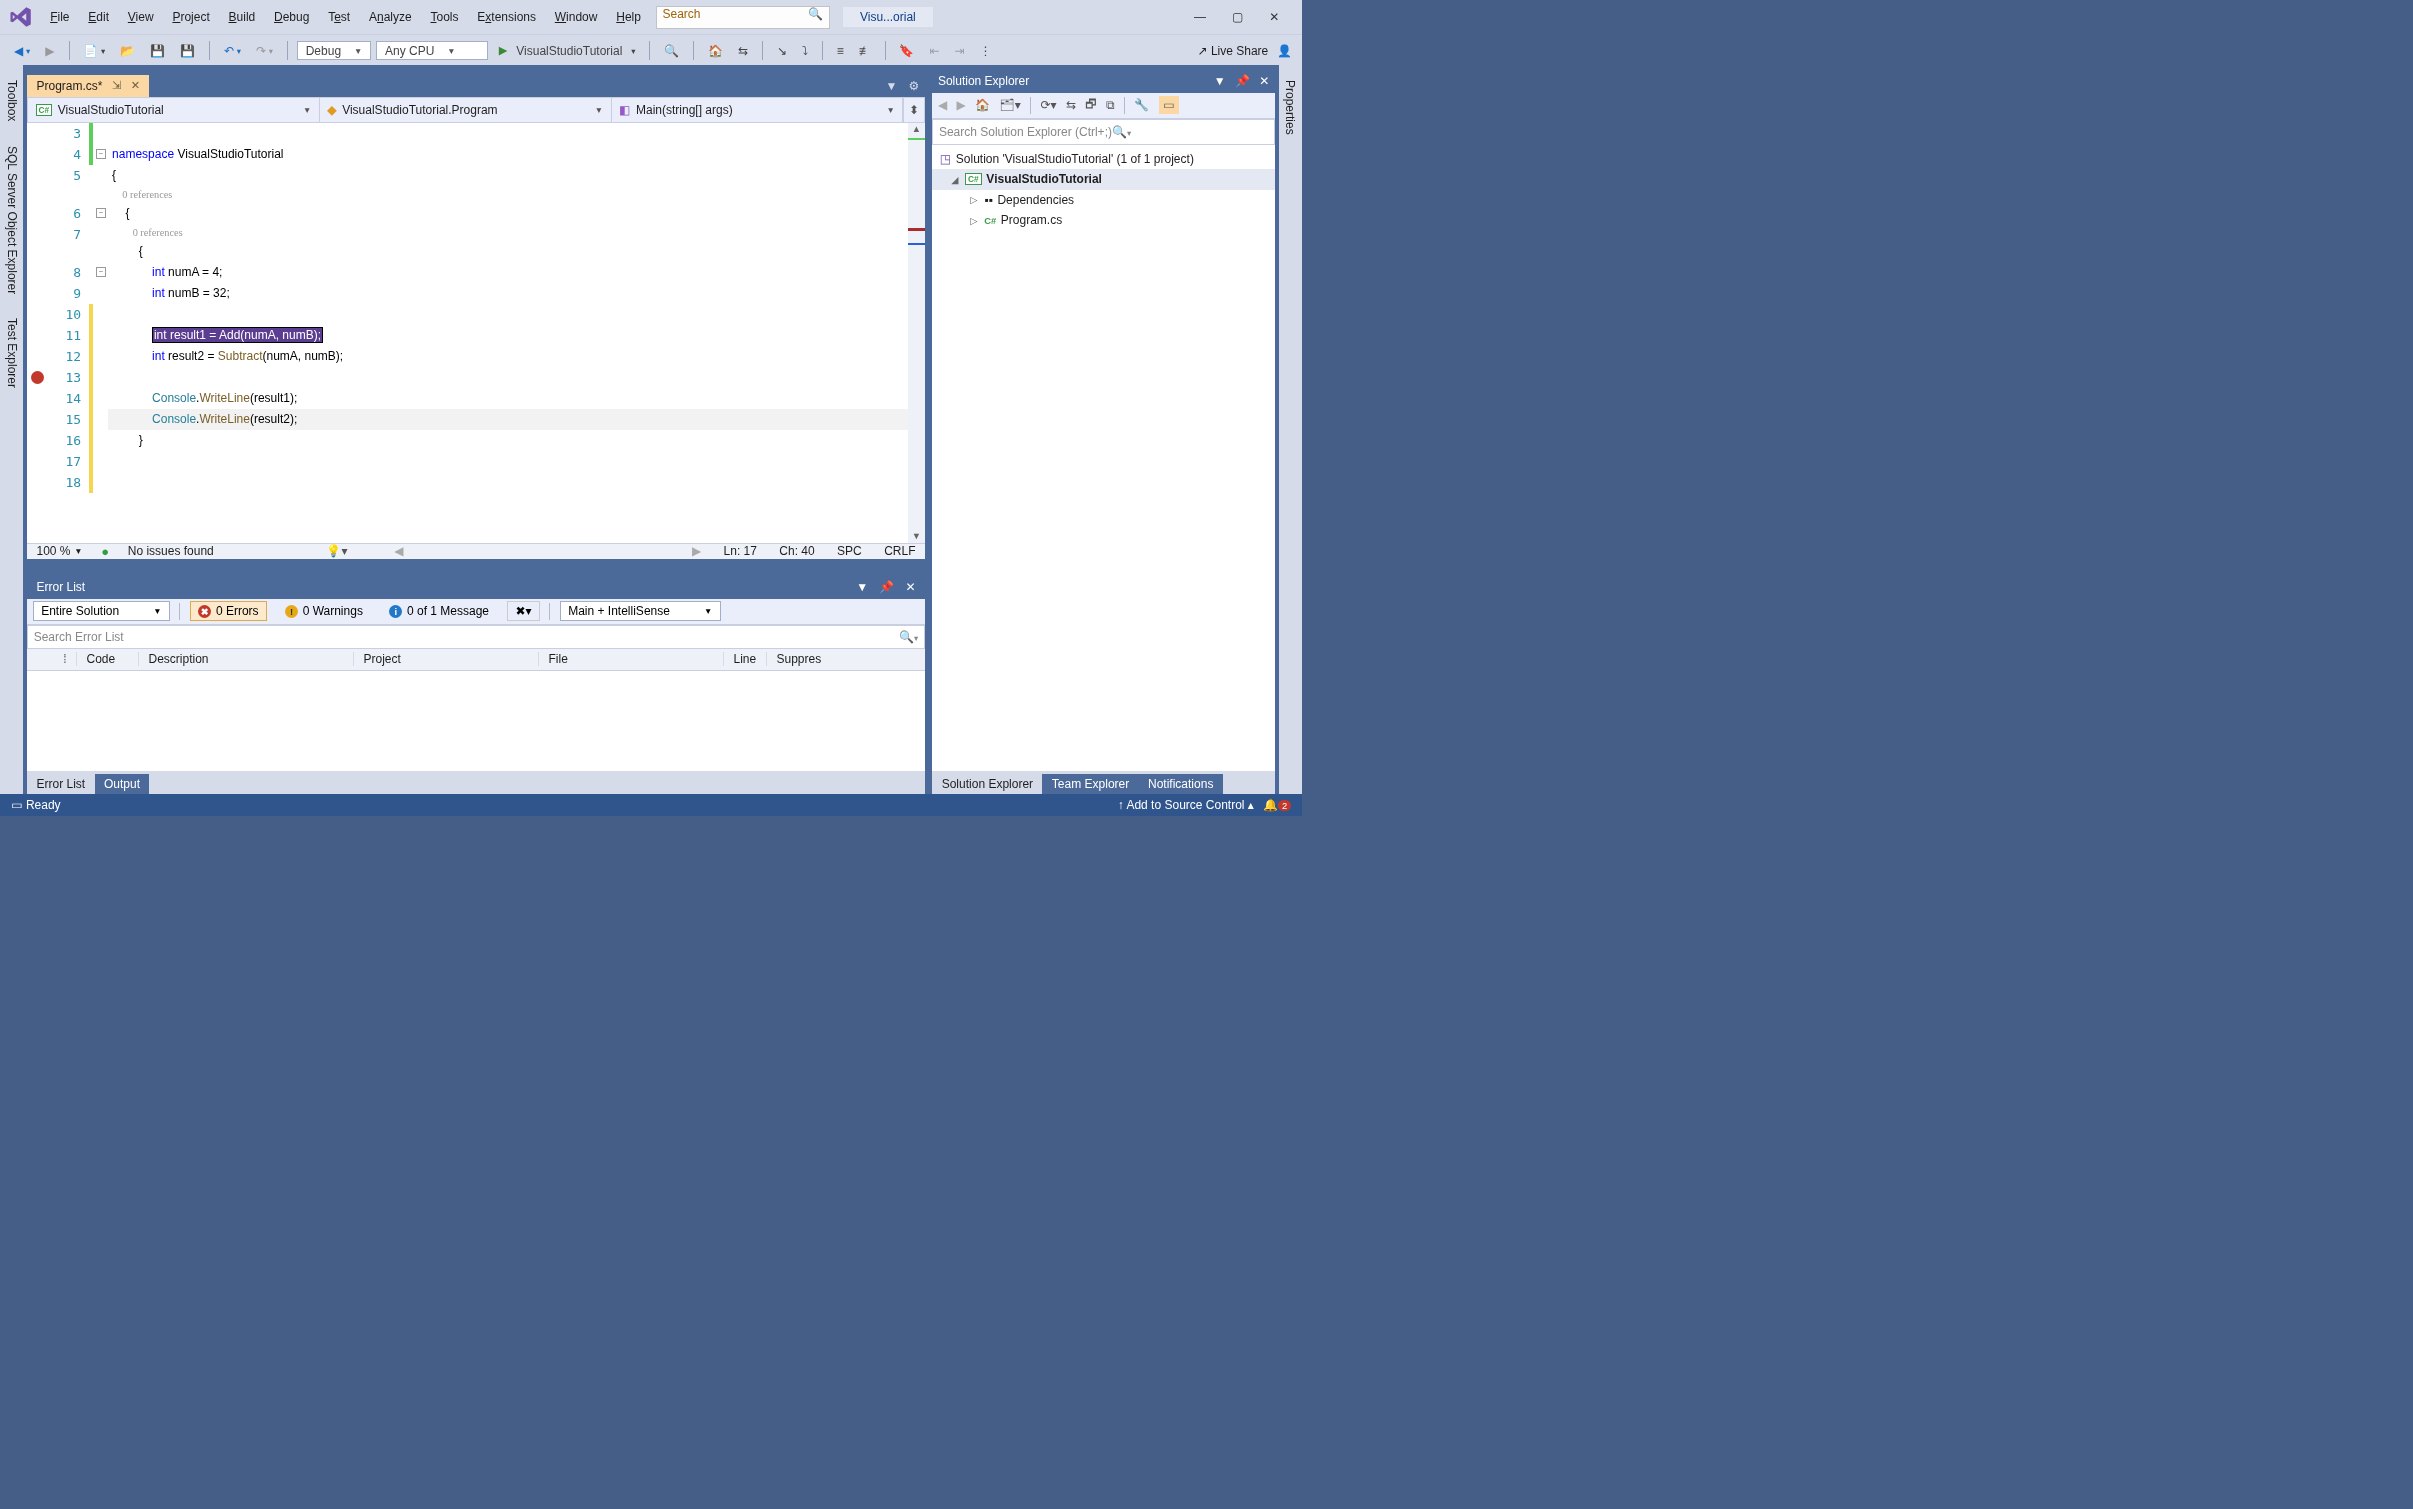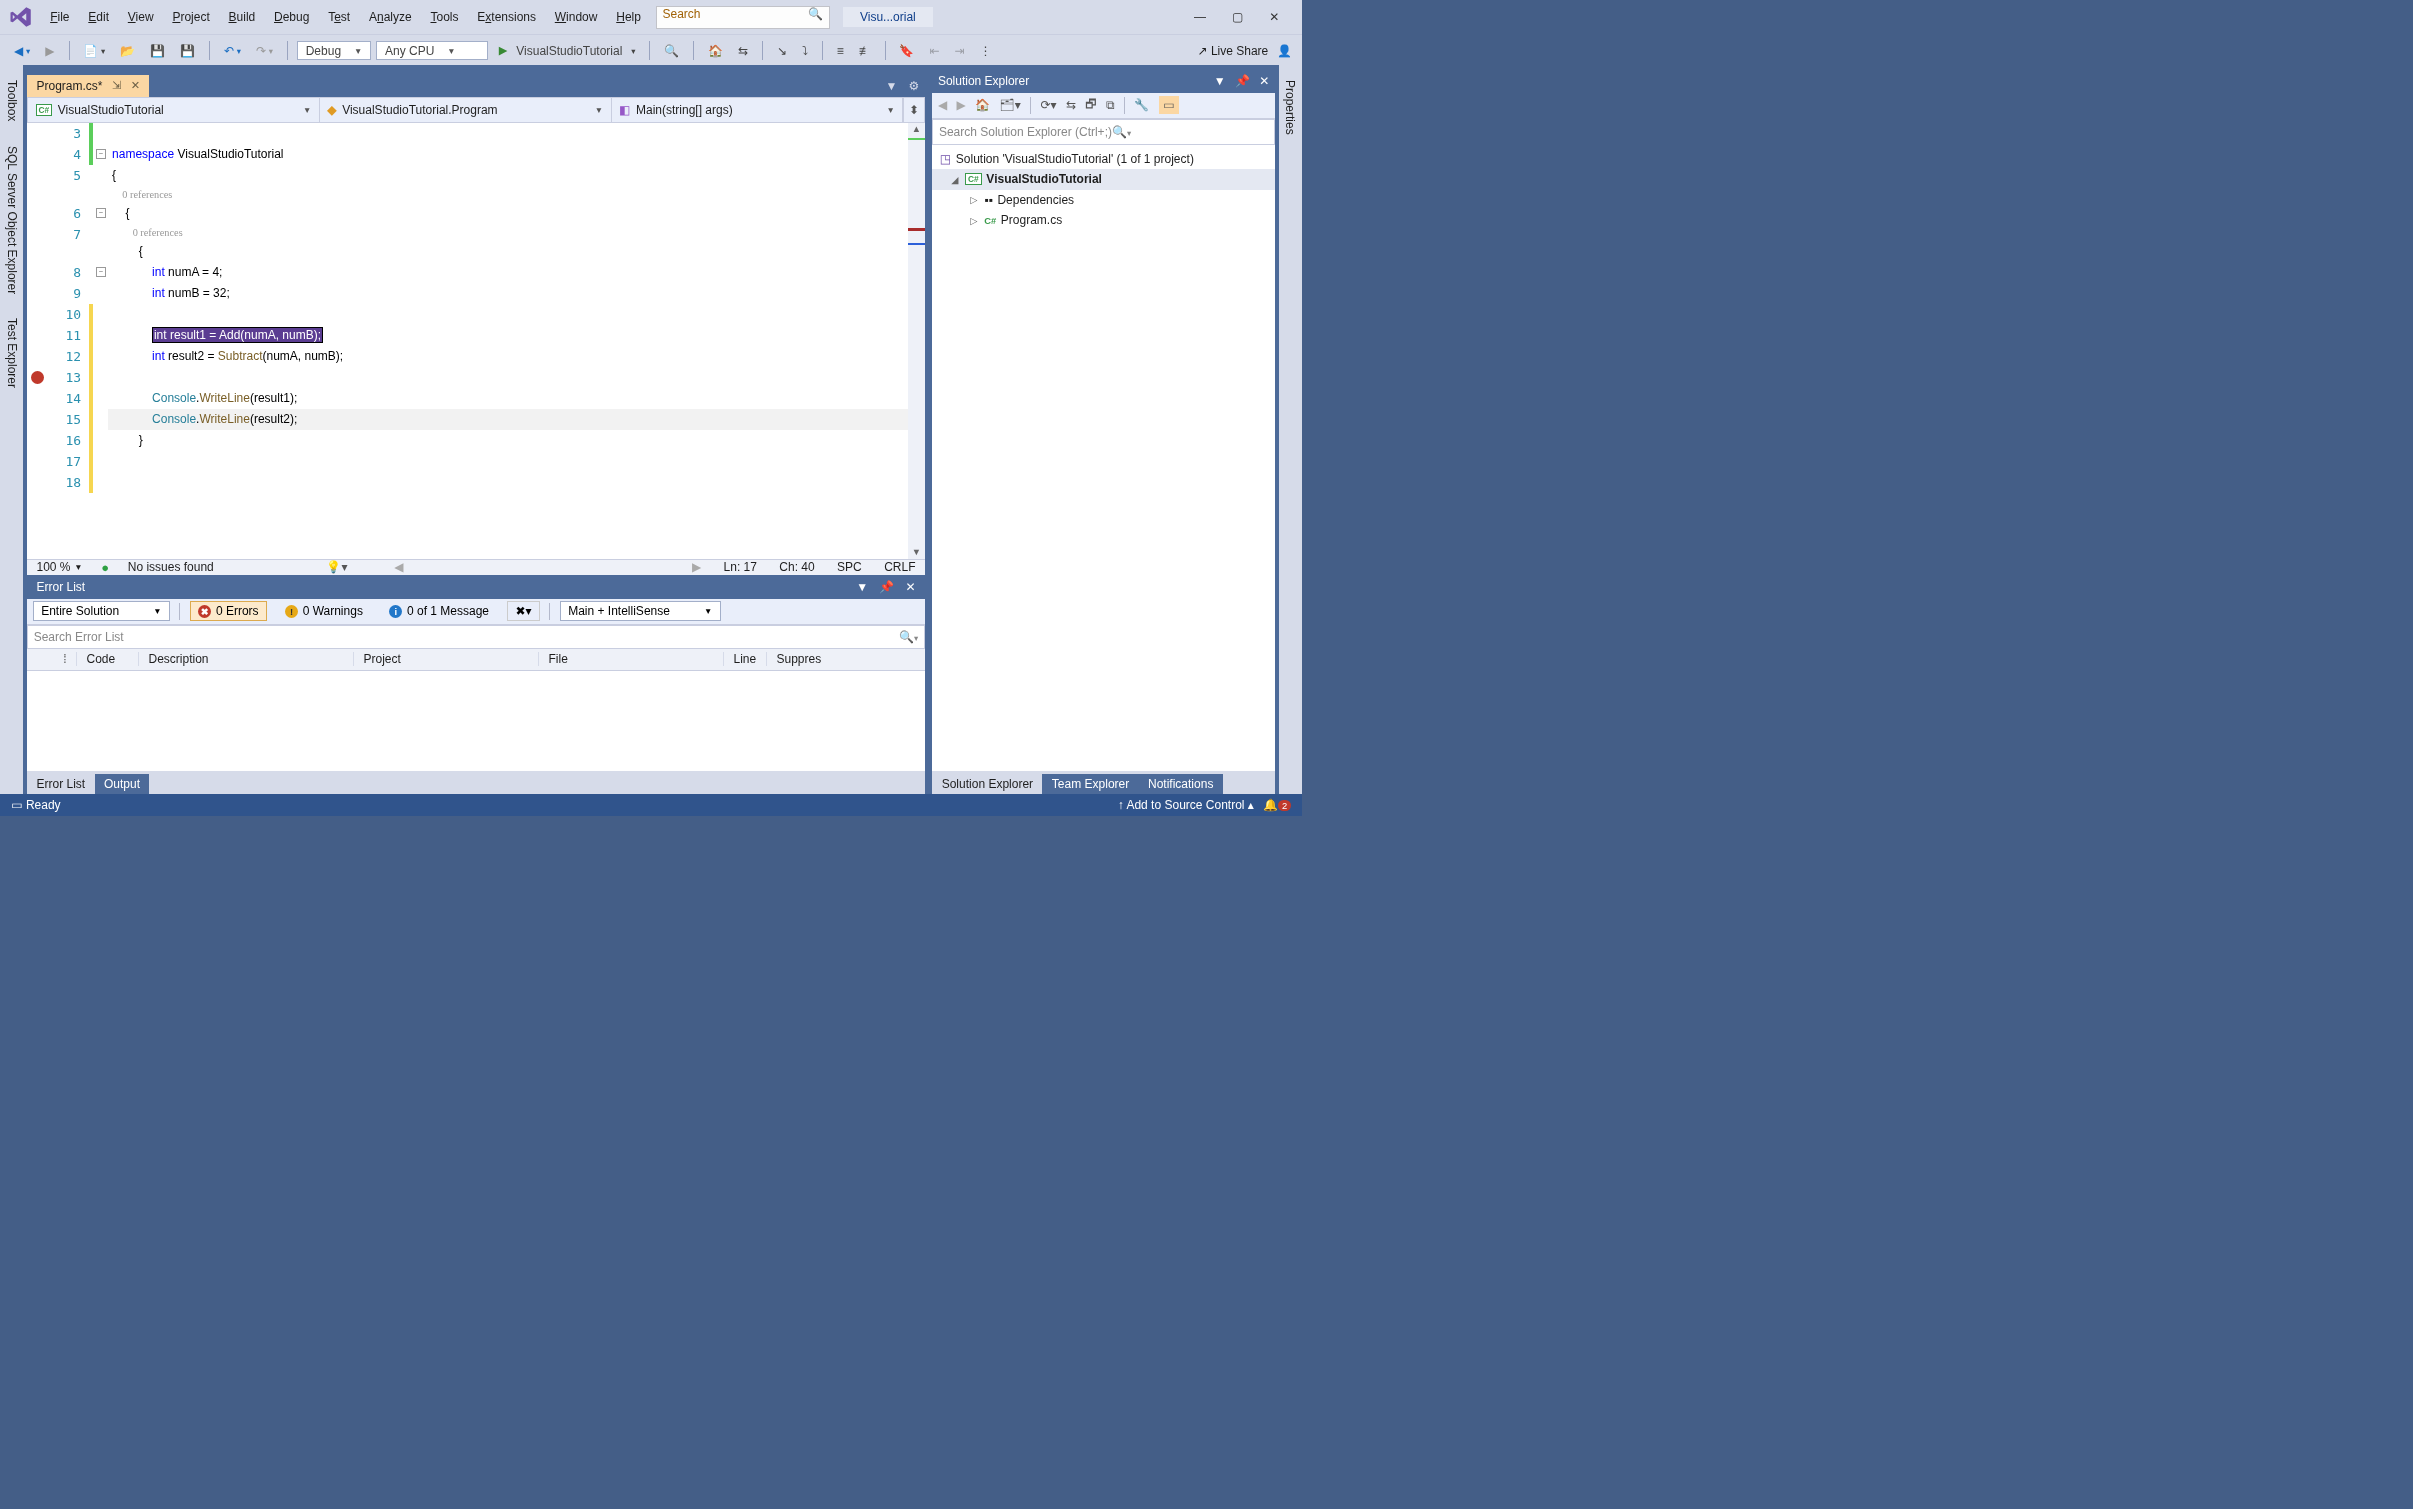--- a/index.html
+++ b/index.html
@@ -56,21 +56,21 @@
 .highlight-exec { background:#5b3d92; color:#fff; padding:0 0.9px; border:0.9px solid #000; }
 .vscroll { width:17px; background:#eef1f8; position:relative; }
 .vscroll .mark-green { position:absolute; left:0; right:0; height:2.8px; background:#5bce5b; }
 .vscroll .mark-red { position:absolute; left:0; right:0; height:3.7px; background:#a82c2c; }
 .vscroll .mark-blue { position:absolute; left:0; right:0; height:2.8px; background:#2b5fd9; }
 .vscroll .arr { height:13px; text-align:center; color:#666; font-size:9.4px; }
 .editor-status { height:16px; background:#eef1f8; border-top:0.9px solid #c9cee0; display:flex; align-items:center; padding:0 9.4px; gap:18.7px; color:#1e1e1e; }
 .editor-status .zoom { display:flex; align-items:center; gap:3.7px; }
 .editor-status .check { color:#2ea043; font-size:13px; }
 .editor-status .right-status { margin-left:auto; display:flex; gap:22.4px; }
-.errorlist-panel { height:219px; display:flex; flex-direction:column; background:#fff; margin-top:0; }
+.errorlist-panel { height:219px; display:flex; flex-direction:column; background:#fff; margin-top:16px; }
 .panel-header { height:24px; background:#4c6a99; color:#fff; display:flex; align-items:center; padding:0 9.4px; }
 .panel-header .actions { margin-left:auto; display:flex; gap:11.2px; font-size:11.2px; }
 .err-toolbar { height:26px; background:#e9eefa; display:flex; align-items:center; padding:0 5.6px; gap:9.4px; border-bottom:0.9px solid #c9cee0; }
 .err-combo { background:#fff; border:0.9px solid #a3afc9; padding:1.9px 7.5px; display:flex; align-items:center; gap:34px; }
 .err-pill { display:flex; align-items:center; gap:4.7px; padding:1.9px 7.5px; border:0.9px solid transparent; }
 .err-pill.active { background:#fdeacc; border:0.9px solid #dcaa4f; }
 .err-ico { width:13px; height:13px; border-radius:50%; display:inline-flex; align-items:center; justify-content:center; color:#fff; font-size:9.4px; font-weight:bold; }
 .err-ico.e { background:#c0392b; }
 .err-ico.w { background:#e6a817; color:#333; }
 .err-ico.i { background:#2277c9; }

